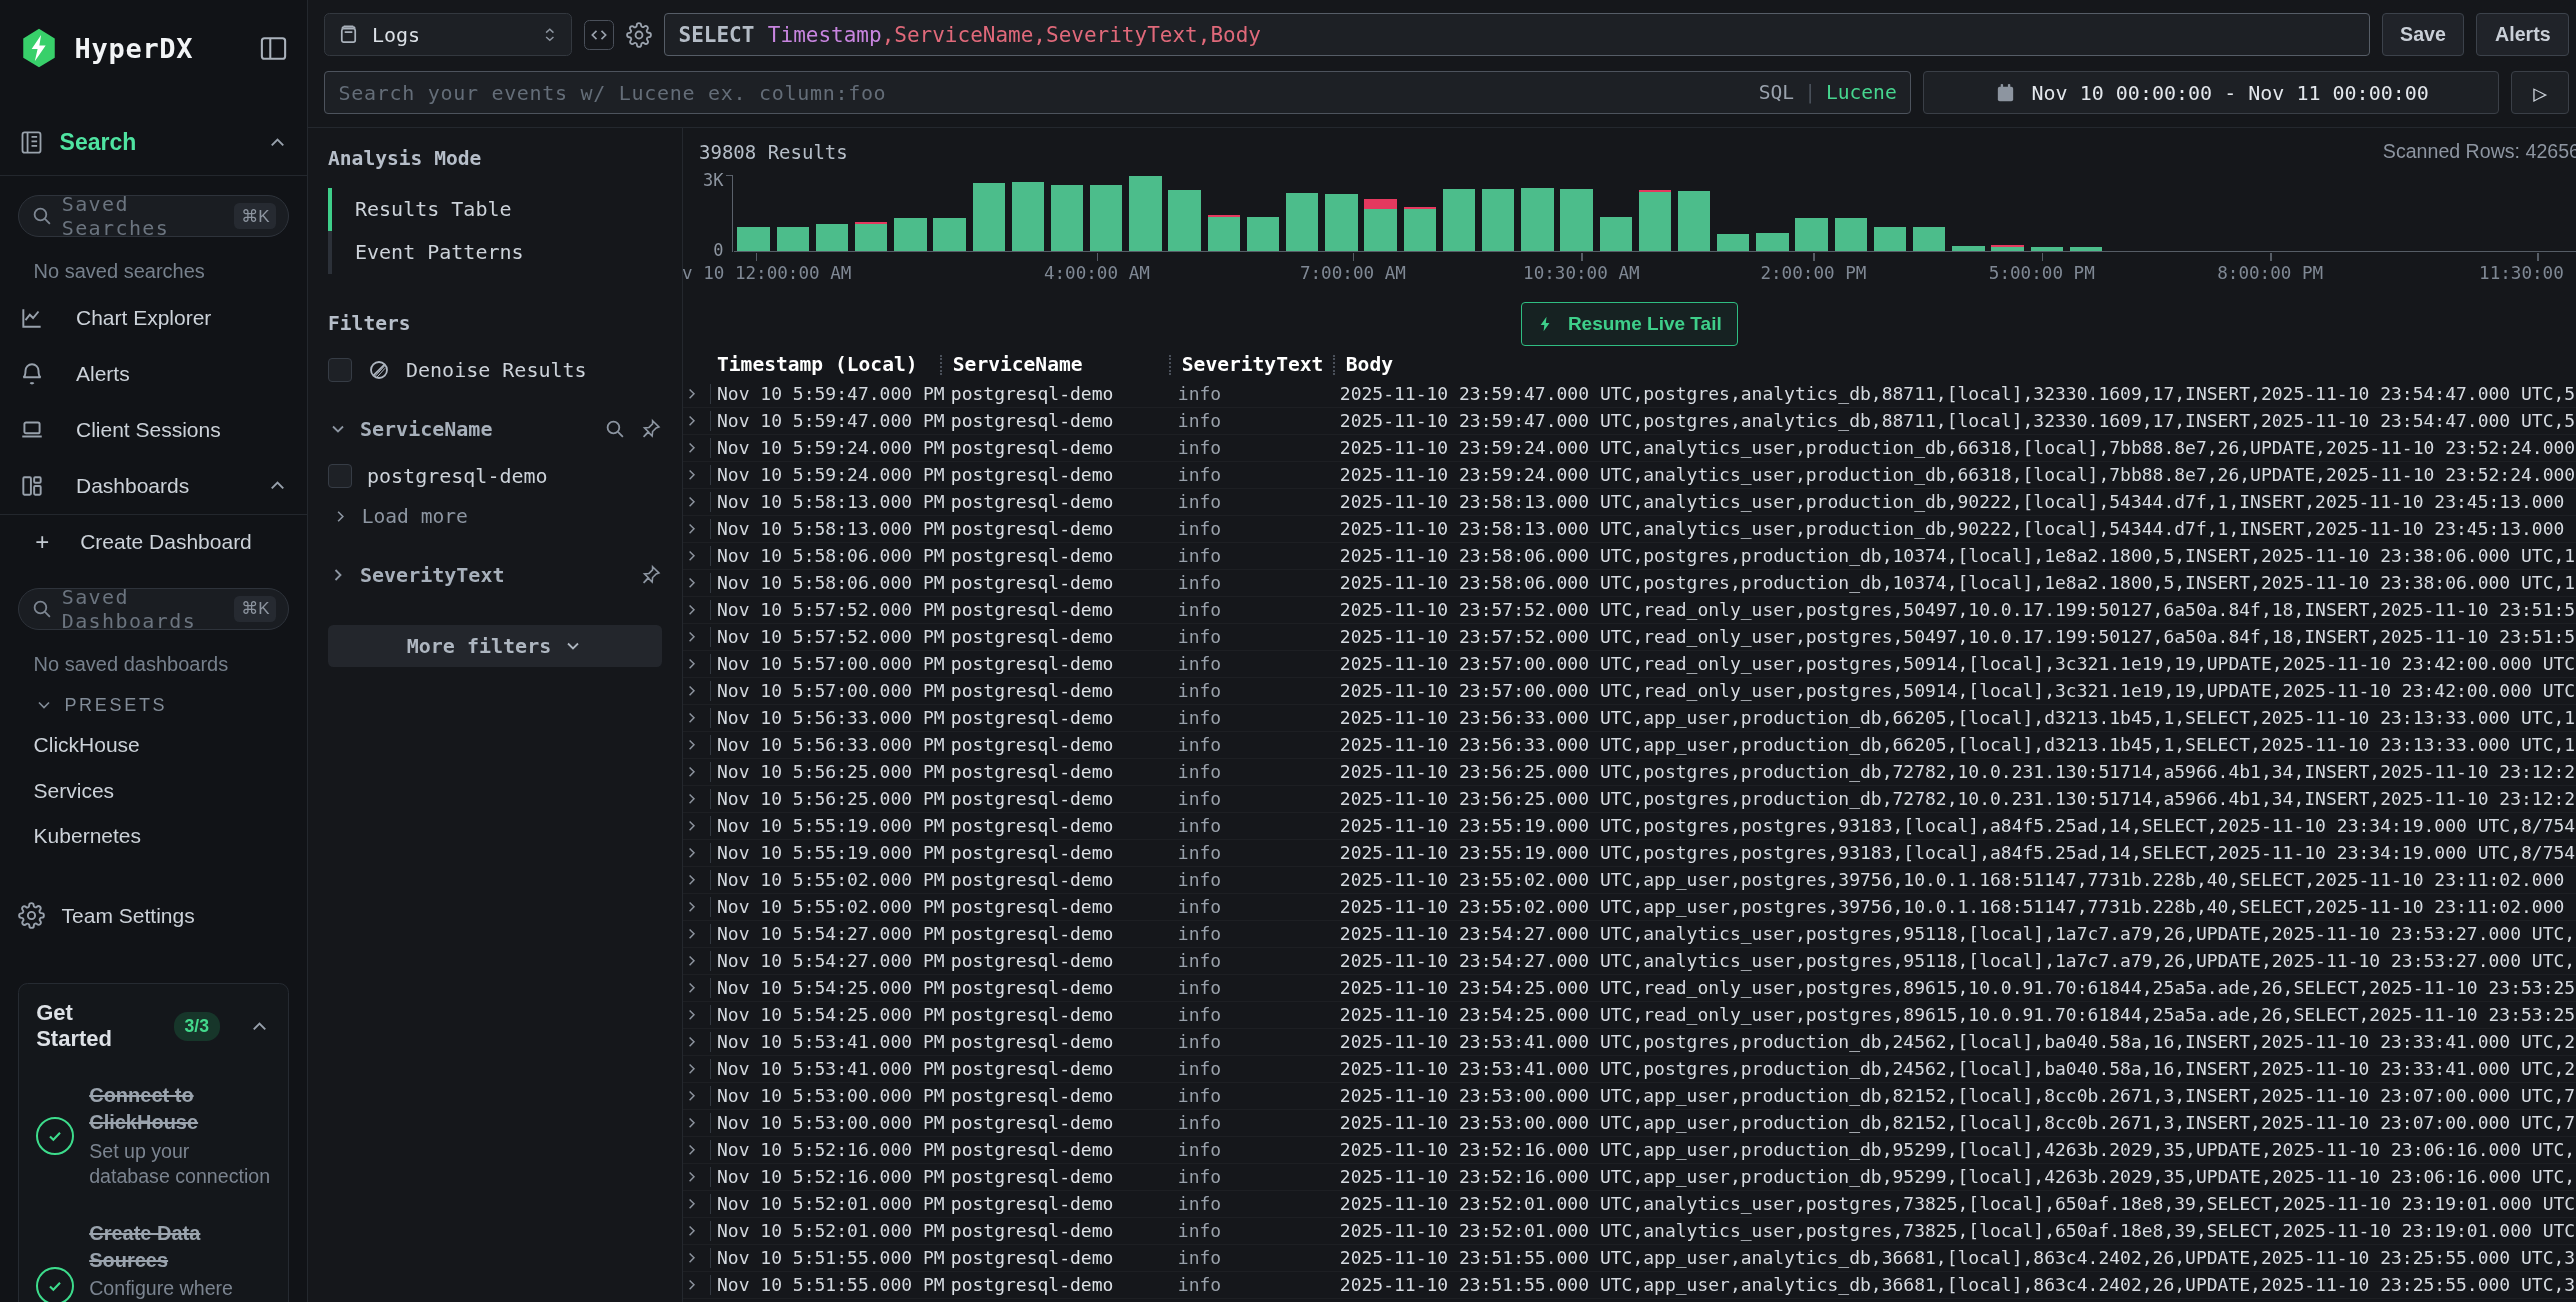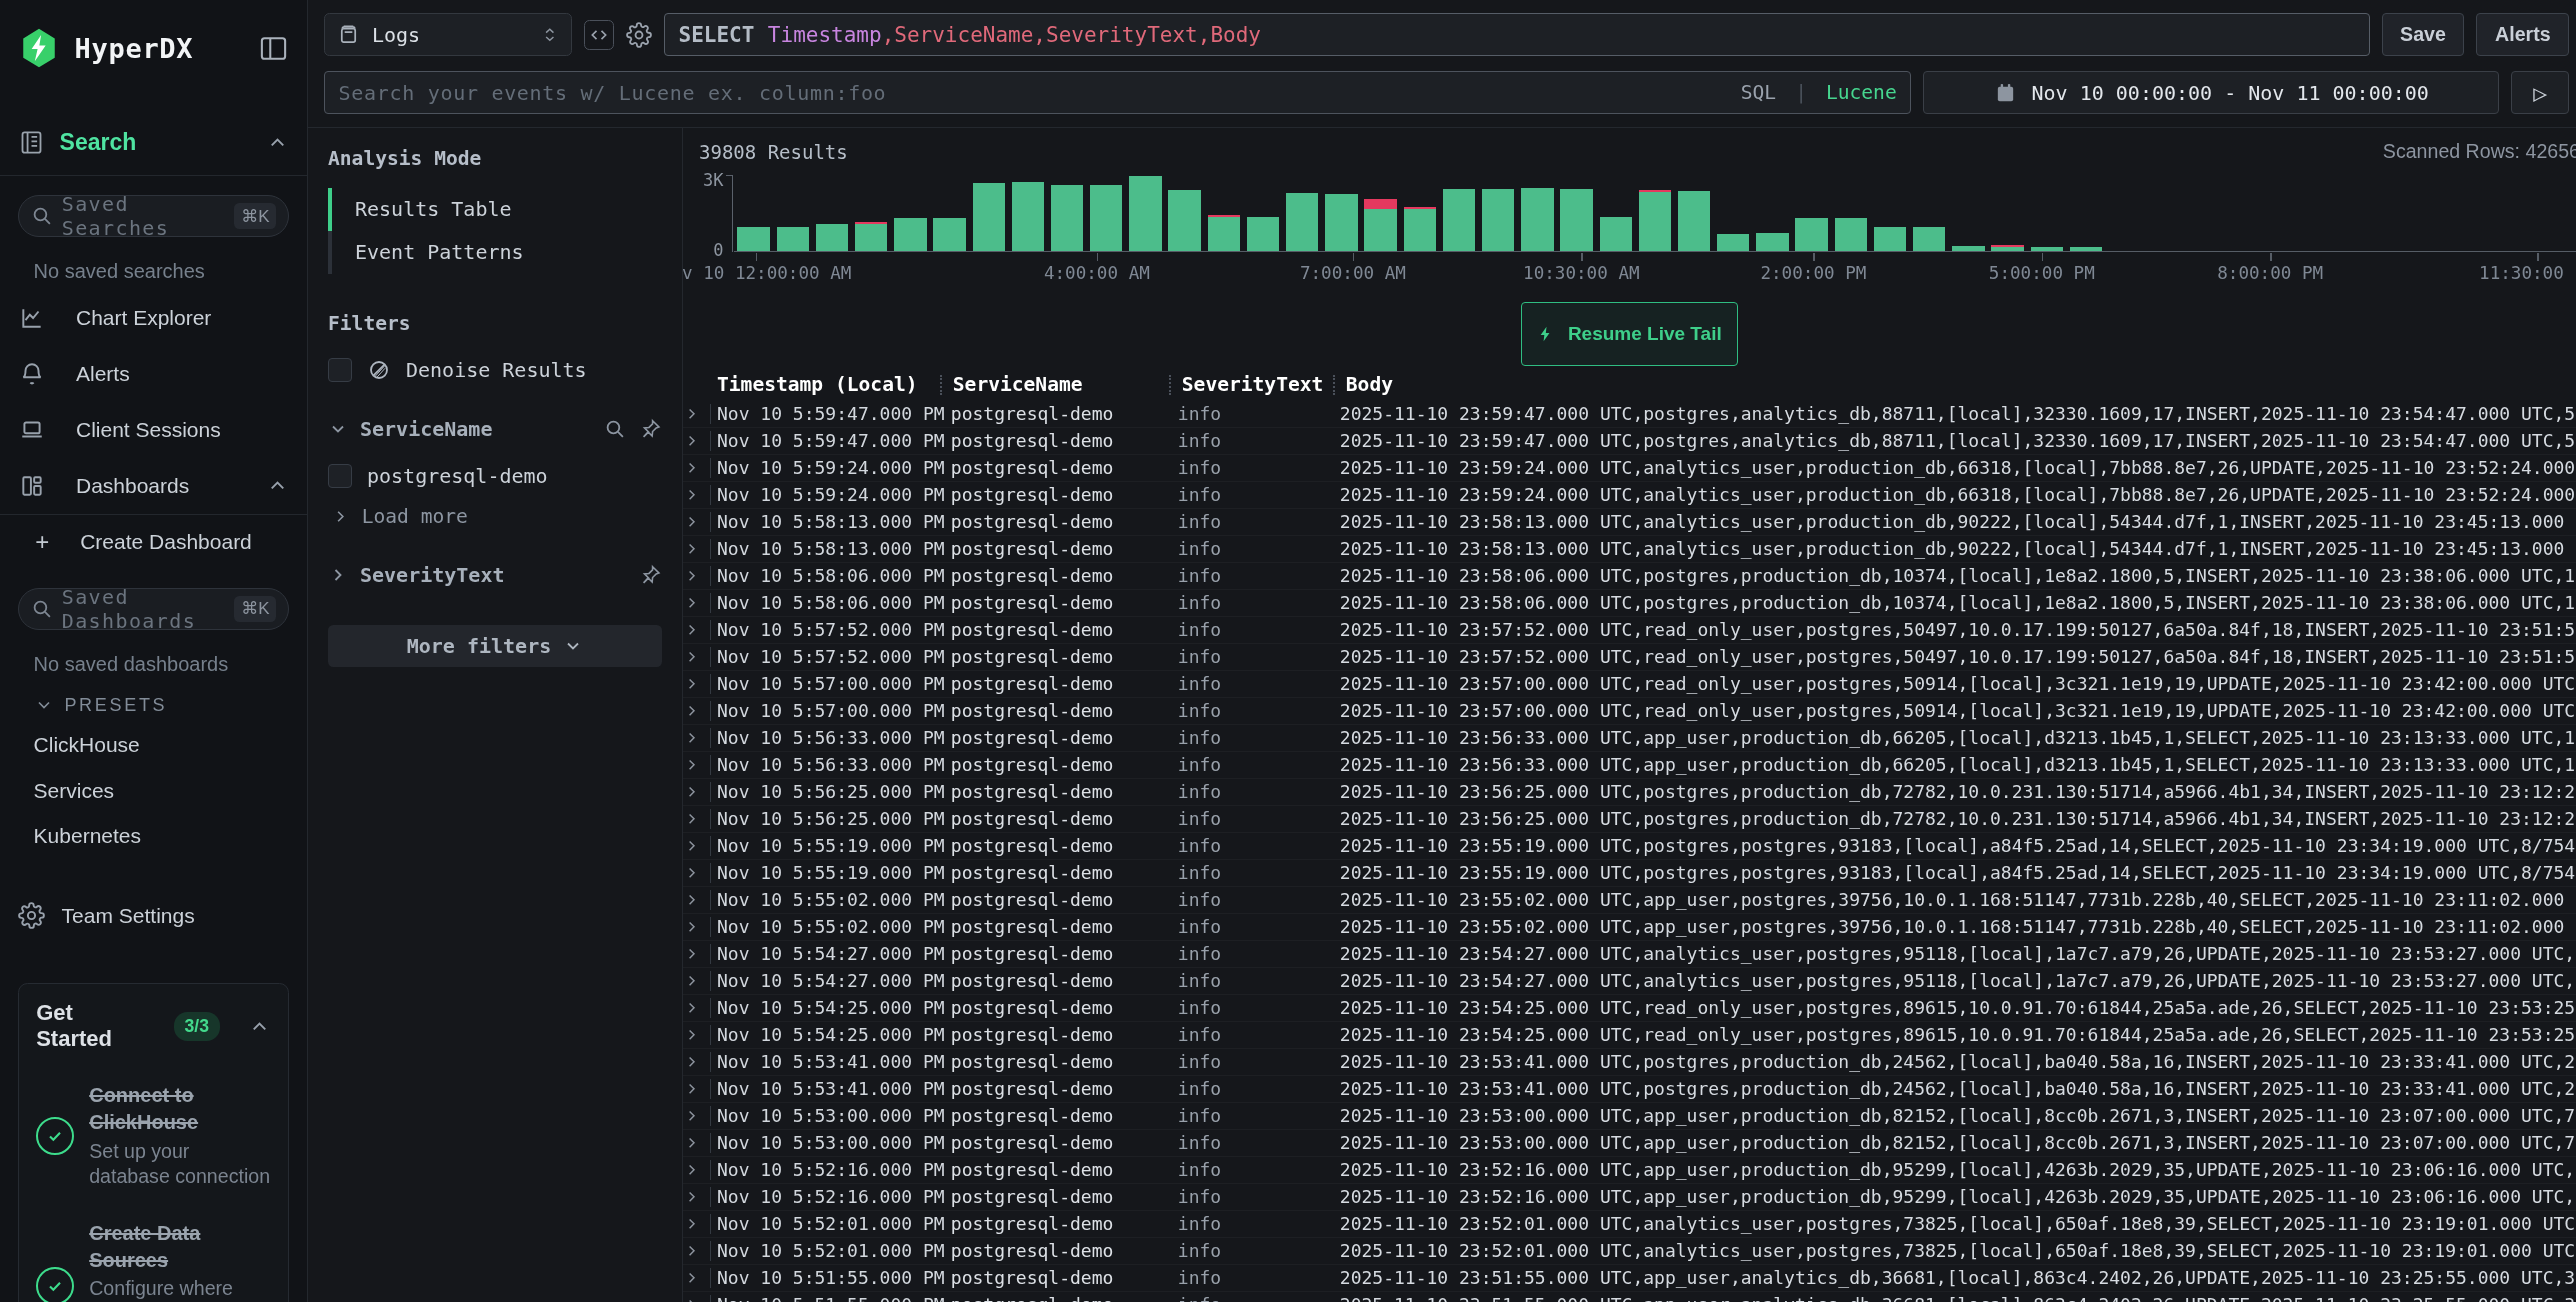--- a/index.html
+++ b/index.html
@@ -74,21 +74,21 @@
   .orderby-input { width:399px; height:43px; background:#1d2025; border:0.7px solid #3a3f47;
                    border-radius:4px; display:flex; align-items:center; padding:0 13.5px;
                    font-size:21px; white-space:nowrap; overflow:hidden; }
   .btn { height:43px; background:#202329; border:0.7px solid #3c424b; border-radius:4px;
          color:#c9cfd7; font-weight:bold; font-size:19.6px; display:flex; align-items:center;
          justify-content:center; padding:0 17.6px; flex:0 0 auto; }
   .search-input { flex:1; height:43px; background:#1d2025; border:0.7px solid #4d535d;
                   border-radius:4px; display:flex; align-items:center; padding:0 13.5px;
                   font-size:20px; }
   .search-input .ph { color:#646d78; letter-spacing:0.7px; }
-  .lang-toggle { margin-left:auto; display:flex; gap:19px; font-size:19.6px; }
+  .lang-toggle { margin-left:auto; display:flex; gap:10px; font-size:19.6px; }
   .lang-sql { color:#9aa2ad; }
   .lang-div { color:#4a515b; }
   .lang-lucene { color:#46d68f; }
   .date-box { width:576px; height:43px; background:#1d2025; border:0.7px solid #3a3f47;
               border-radius:4px; display:flex; align-items:center; justify-content:center;
               gap:15px; font-size:20px; color:#e3e7ec; }
   .date-box .cal { color:#8d95a0; display:flex; }
   .run-btn { width:58px; height:43px; background:#1d2025; border:0.7px solid #3a3f47;
              border-radius:4px; display:flex; align-items:center; justify-content:center;
              color:#c9cfd7; }
@@ -134,21 +134,21 @@
   .seg-g { background:#4cbd8b; }
   .seg-r { background:#e4395f; }
   .xlabels { position:absolute; left:51px; right:0; top:78px; height:24px; }
   .xlabels .tickmark { position:absolute; top:0; width:1.4px; height:8px; background:#565d66; }
   .xlabels .ticklabel { position:absolute; top:9.5px; transform:translateX(-50%);
                         color:#7f8894; font-size:17.6px; white-space:nowrap; }
 
   .live-tail-row { display:flex; justify-content:center; margin-top:24px; }
   .live-tail { display:flex; align-items:center; gap:13px; border:1.4px solid #2fbe82;
                color:#3ecf8a; background:rgba(46,190,130,0.07); border-radius:4px;
-               font-weight:bold; font-size:19px; padding:20px 15px; }
+               font-weight:bold; font-size:19px; padding:10px 15px; }
 
   .table-wrap { flex:1; overflow:hidden; margin-top:2.7px; }
   .thead { display:flex; align-items:center; height:32px; font-weight:bold;
            font-size:19.6px; color:#ffffff; position:relative; }
   .th { white-space:nowrap; overflow:hidden; }
   .th-sep { border-left:2px dotted #4a505a; height:20px; margin:0 0 0 0; }
   .col-exp { width:34px; flex:0 0 auto; }
   .col-time { width:223px; flex:0 0 auto; padding-left:0; }
   .col-svc { width:227px; flex:0 0 auto; padding-left:10.8px; }
   .col-sev { width:162px; flex:0 0 auto; padding-left:10.8px; }

